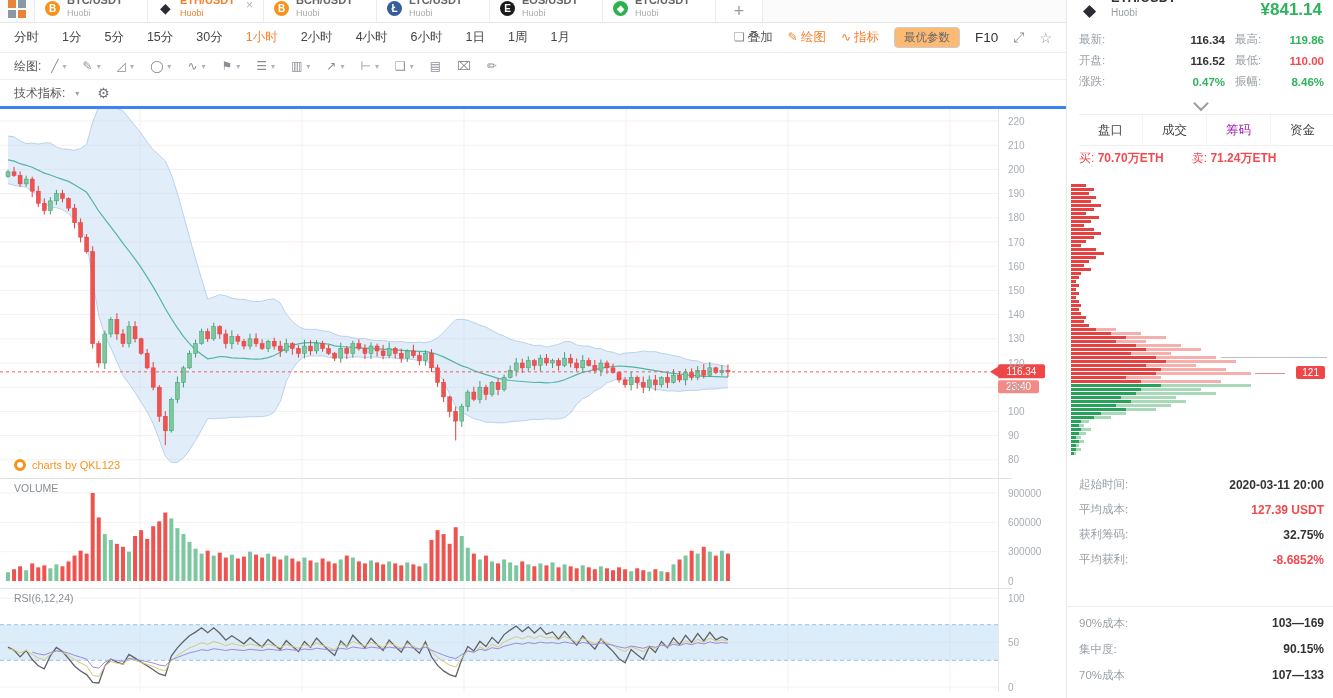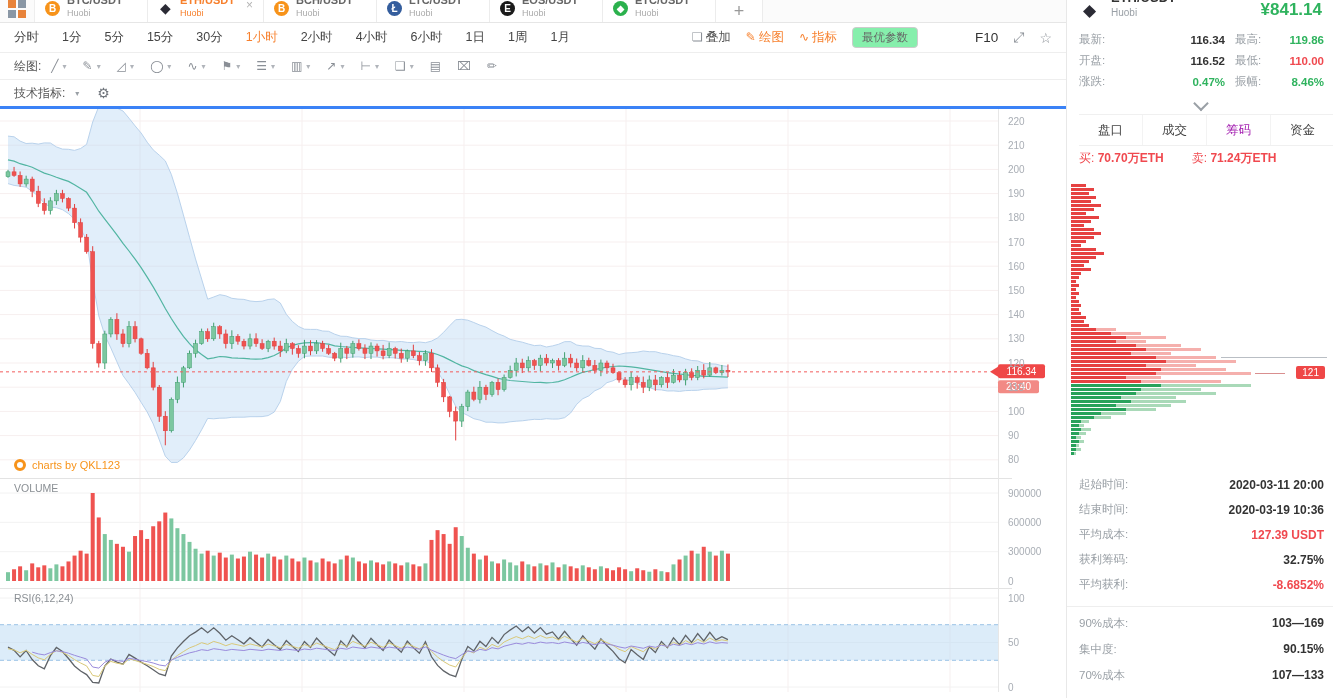--- a/index.html
+++ b/index.html
@@ -26,22 +26,22 @@
   .tclose{color:#b5b5b5;font-size:12px;margin-left:4px;transform:translateY(-3px);}
   .tab-add{display:flex;align-items:center;justify-content:center;width:46px;color:#999;font-size:18px;border-right:1px solid #ececec;background:#fff;}
   
   .tf-row{height:29px;display:flex;align-items:center;padding:0 14px;border-bottom:1px solid #eee;font-size:12.5px;color:#444;}
   .tf-list{display:flex;gap:23px;}
   .tf{cursor:pointer;white-space:nowrap;}
   .tf.active{color:#f7802d;}
   .tf-right{margin-left:auto;display:flex;align-items:center;gap:15px;color:#555;}
   .tl-ic{font-size:12px;color:#8a8f96;margin-right:3px;}
   .orange, .orange .tl-ic{color:#f7802d;}
-  .btn-outline{border:1px solid #ccc;border-radius:4px;padding:2px 9px;color:#666;font-size:11.5px;background:#86efac;cursor:pointer;}
-  .f10{font-size:13.5px;color:#333;margin-left:42px;}
+  .btn-outline{border:1px solid #ccc;border-radius:4px;padding:2px 9px;color:#666;font-size:11.5px;background:#fdba74;cursor:pointer;}
+  .f10{font-size:13.5px;color:#333;}
   .bar-ic{color:#8a8f96;font-size:14px;cursor:pointer;}
   
   .draw-row{height:26px;display:flex;align-items:center;padding:0 14px;border-bottom:1px solid #eee;color:#6f747b;}
   .draw-label{color:#555;margin-right:10px;}
   .dtools{display:flex;align-items:center;gap:16px;}
   .dtool{display:flex;align-items:center;gap:4px;cursor:pointer;font-size:12px;color:#8a8f96;}
   .dtool .caret{font-size:8px;color:#b0b4ba;}
   
   .ind-row{height:26px;display:flex;align-items:center;padding:0 14px;border-bottom:3px solid #3b82f6;color:#555;}
   .ind-label{margin-right:16px;}
@@ -1022,24 +1022,20 @@
         <div class="chip-guide" style="top: 173px; left: 150px; width: 106px;"></div>
         <div class="chip-marker-line" style="top: 189px; left: 184px; width: 30px;"></div>
         <div class="chip-tag" style="top: 182px;">121</div>
       </div>
     <div class="sp-info" id="info-list">
         <div class="info-row">
           <span class="lab">起始时间:</span>
           <span class="val">2020-03-11 20:00</span>
         </div>
         <div class="info-row">
-          <span class="lab">结束时间:</span>
-          <span class="val">2020-03-19 10:36</span>
-        </div>
-        <div class="info-row">
           <span class="lab">平均成本:</span>
           <span class="val red">127.39 USDT</span>
         </div>
         <div class="info-row">
           <span class="lab">获利筹码:</span>
           <span class="val">32.75%</span>
         </div>
         <div class="info-row">
           <span class="lab">平均获利:</span>
           <span class="val red">-8.6852%</span>

